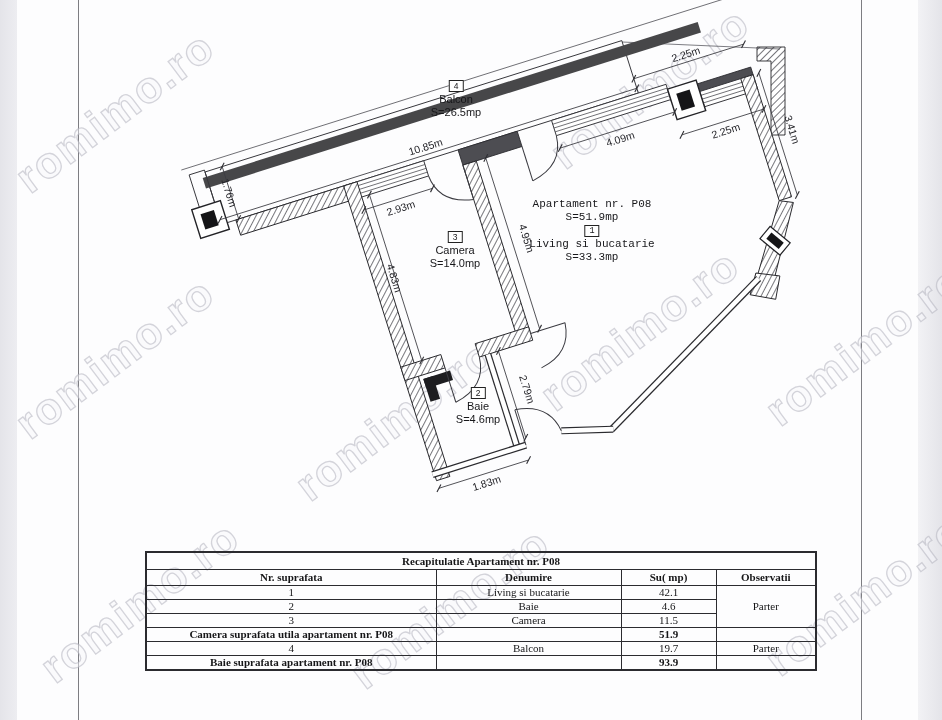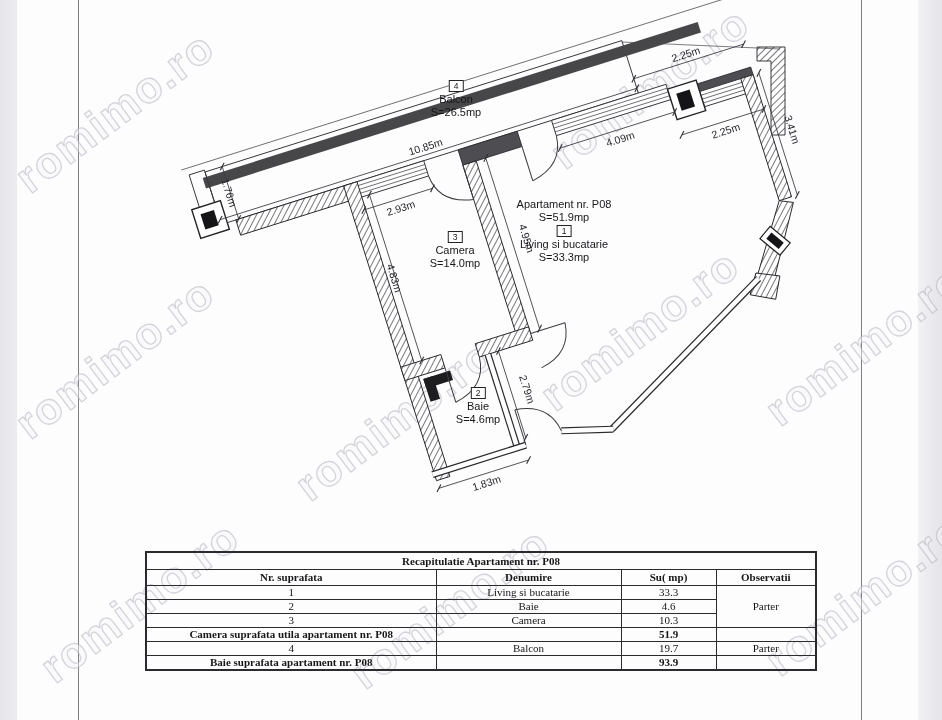--- a/index.html
+++ b/index.html
@@ -248,21 +248,21 @@
     </g>
   </g>
 </svg>
 
 <div>
   <div class="rlabel" style="left:456px;top:79px;">
     <span class="roombox">4</span><br>
     <span>Balcon</span><br>
     <span>S=26.5mp</span>
   </div>
-  <div class="rlabel" style="left:564px;top:198px;">
+  <div class="rlabel" style="left:592px;top:198px;font-family:Liberation Mono, monospace;">
     <span>Apartament nr. P08</span><br>
     <span>S=51.9mp</span><br>
     <span class="roombox">1</span><br>
     <span>Living si bucatarie</span><br>
     <span>S=33.3mp</span>
   </div>
   <div class="rlabel" style="left:455px;top:230px;">
     <span class="roombox">3</span><br>
     <span>Camera</span><br>
     <span>S=14.0mp</span>
@@ -287,32 +287,32 @@
       </tr>
   <tr class="hdr">
     <td>Nr. suprafata</td>
     <td>Denumire</td>
     <td>Su( mp)</td>
     <td>Observatii</td>
   </tr>
   <tr>
     <td>1</td>
     <td>Living si bucatarie</td>
-    <td>33.3</td>
+    <td>42.1</td>
     <td rowspan="3">Parter</td>
   </tr>
   <tr>
     <td>2</td>
     <td>Baie</td>
     <td>4.6</td>
   </tr>
   <tr>
     <td>3</td>
     <td>Camera</td>
-    <td>10.3</td>
+    <td>11.5</td>
   </tr>
   <tr>
     <td class="b">Camera suprafata utila apartament nr. P08</td>
     <td></td>
     <td class="b">51.9</td>
     <td></td>
   </tr>
   <tr>
     <td>4</td>
     <td>Balcon</td>

